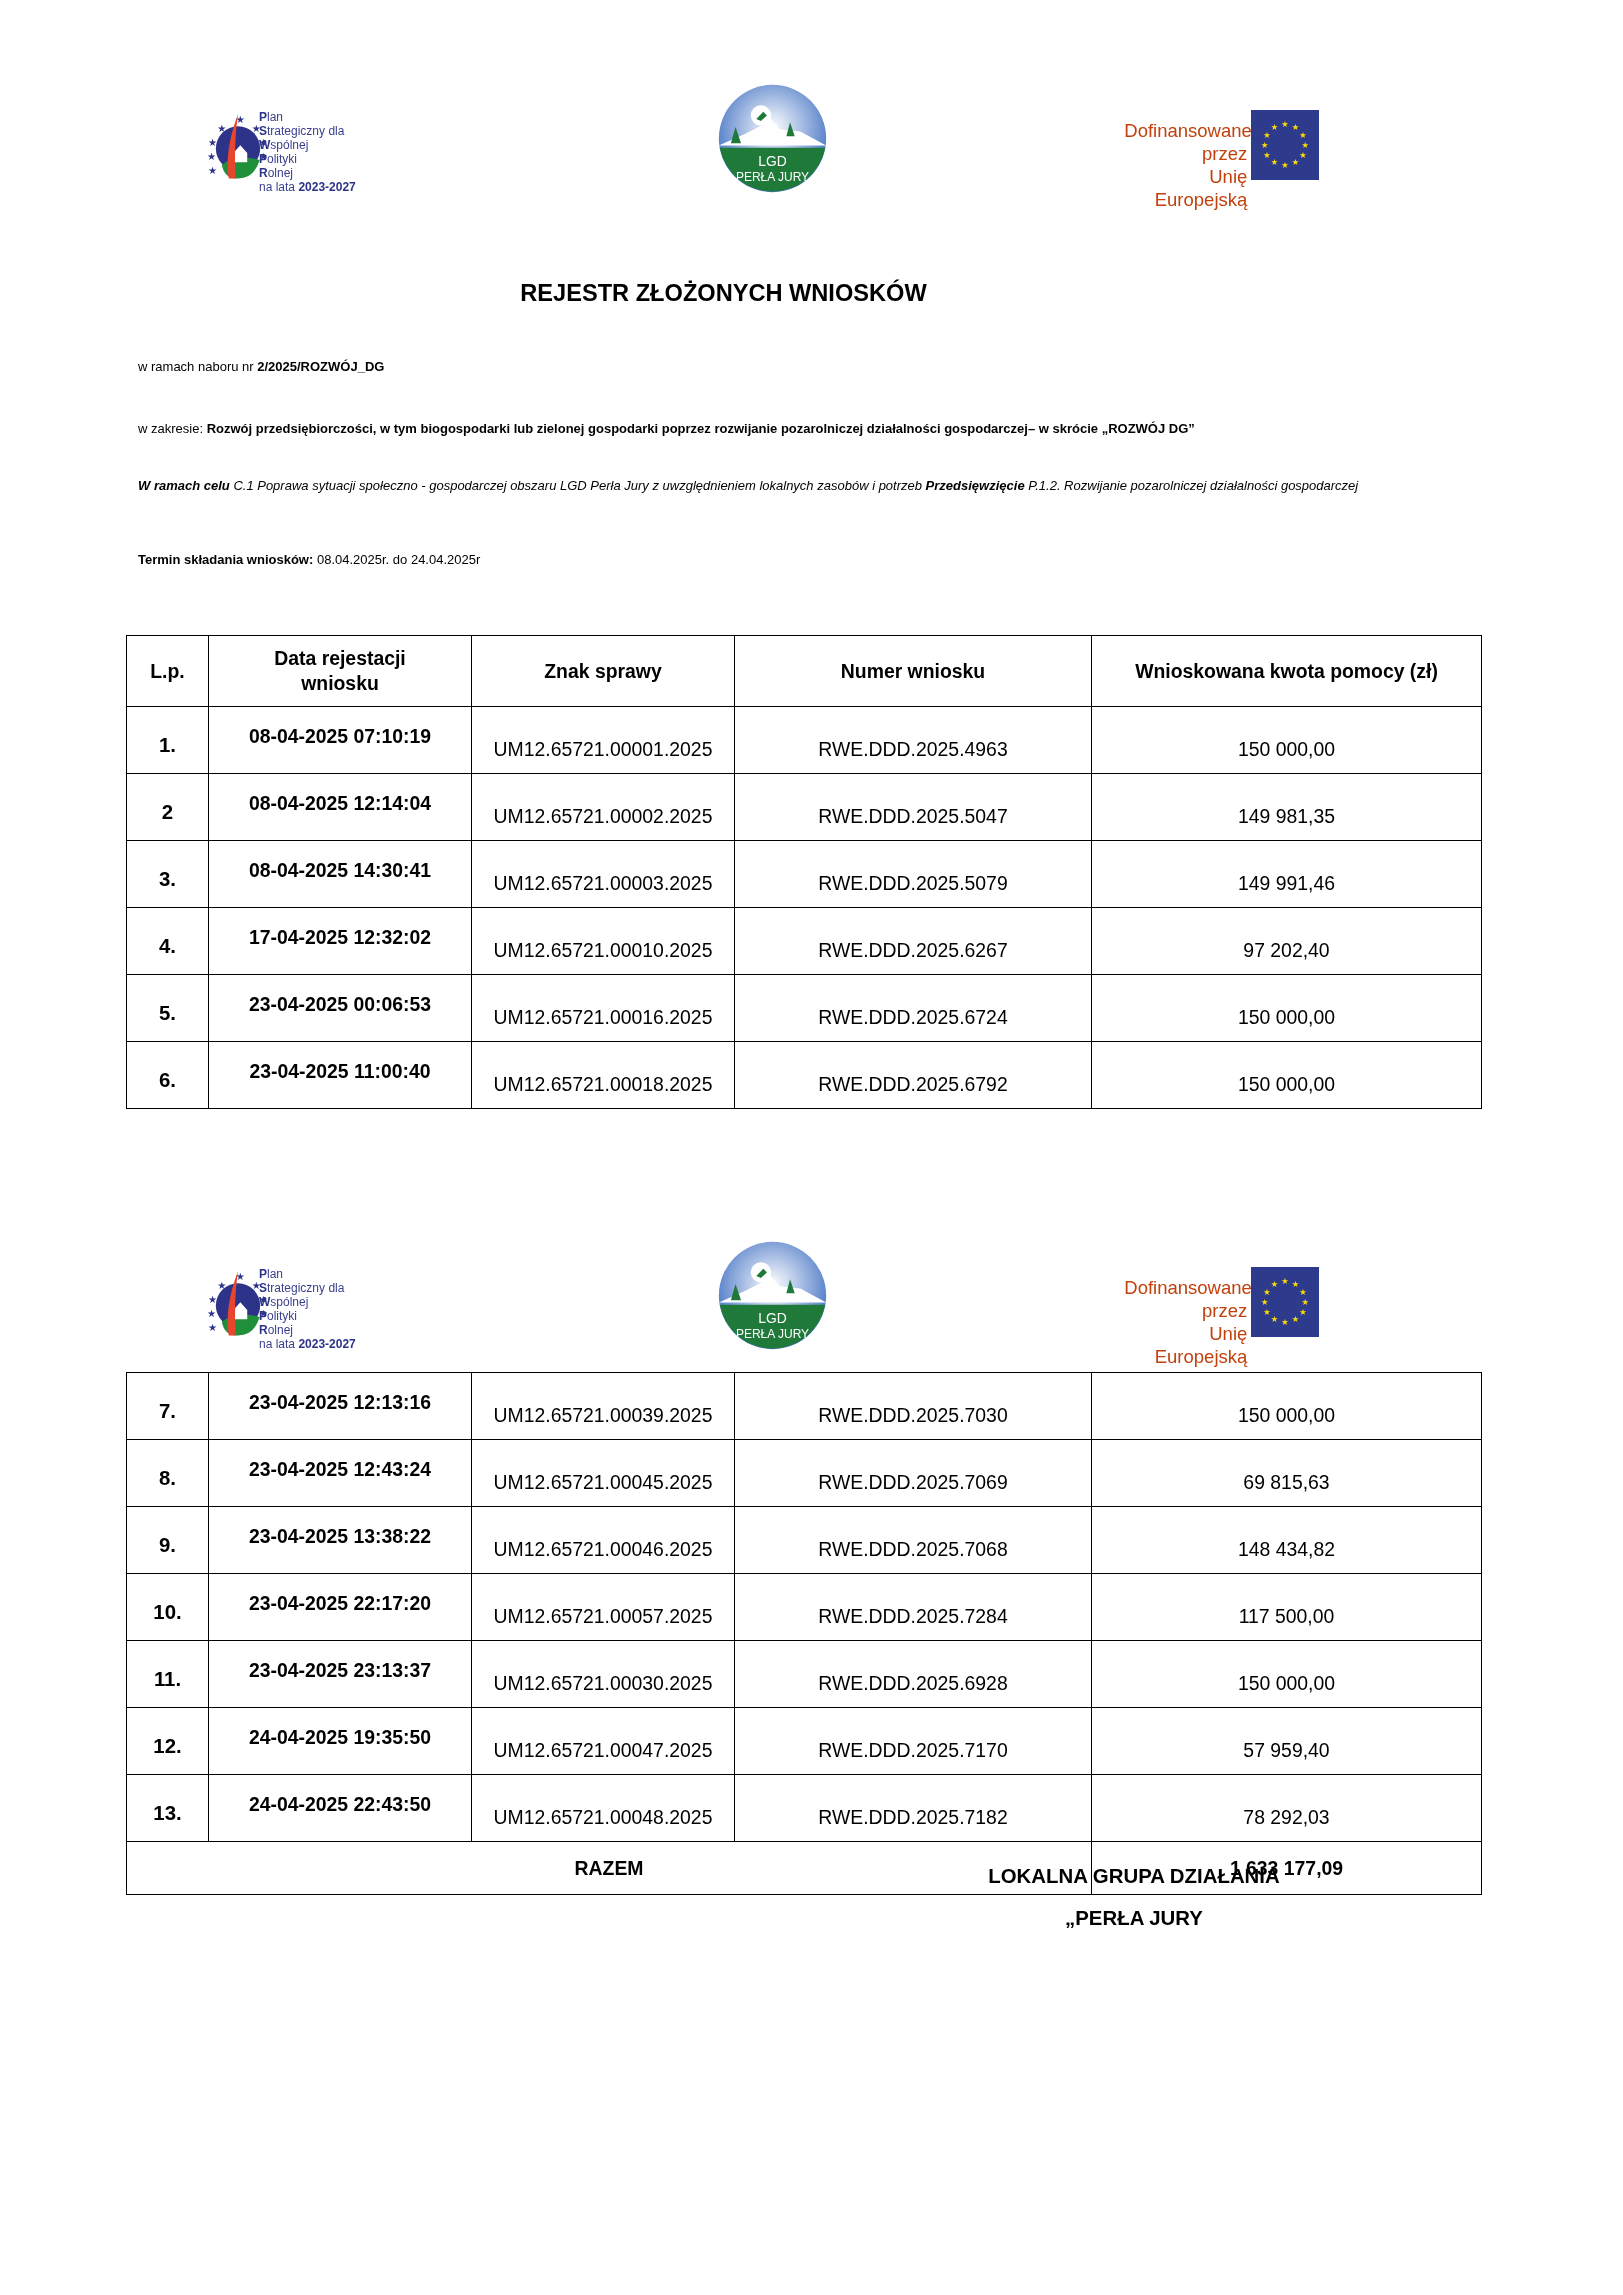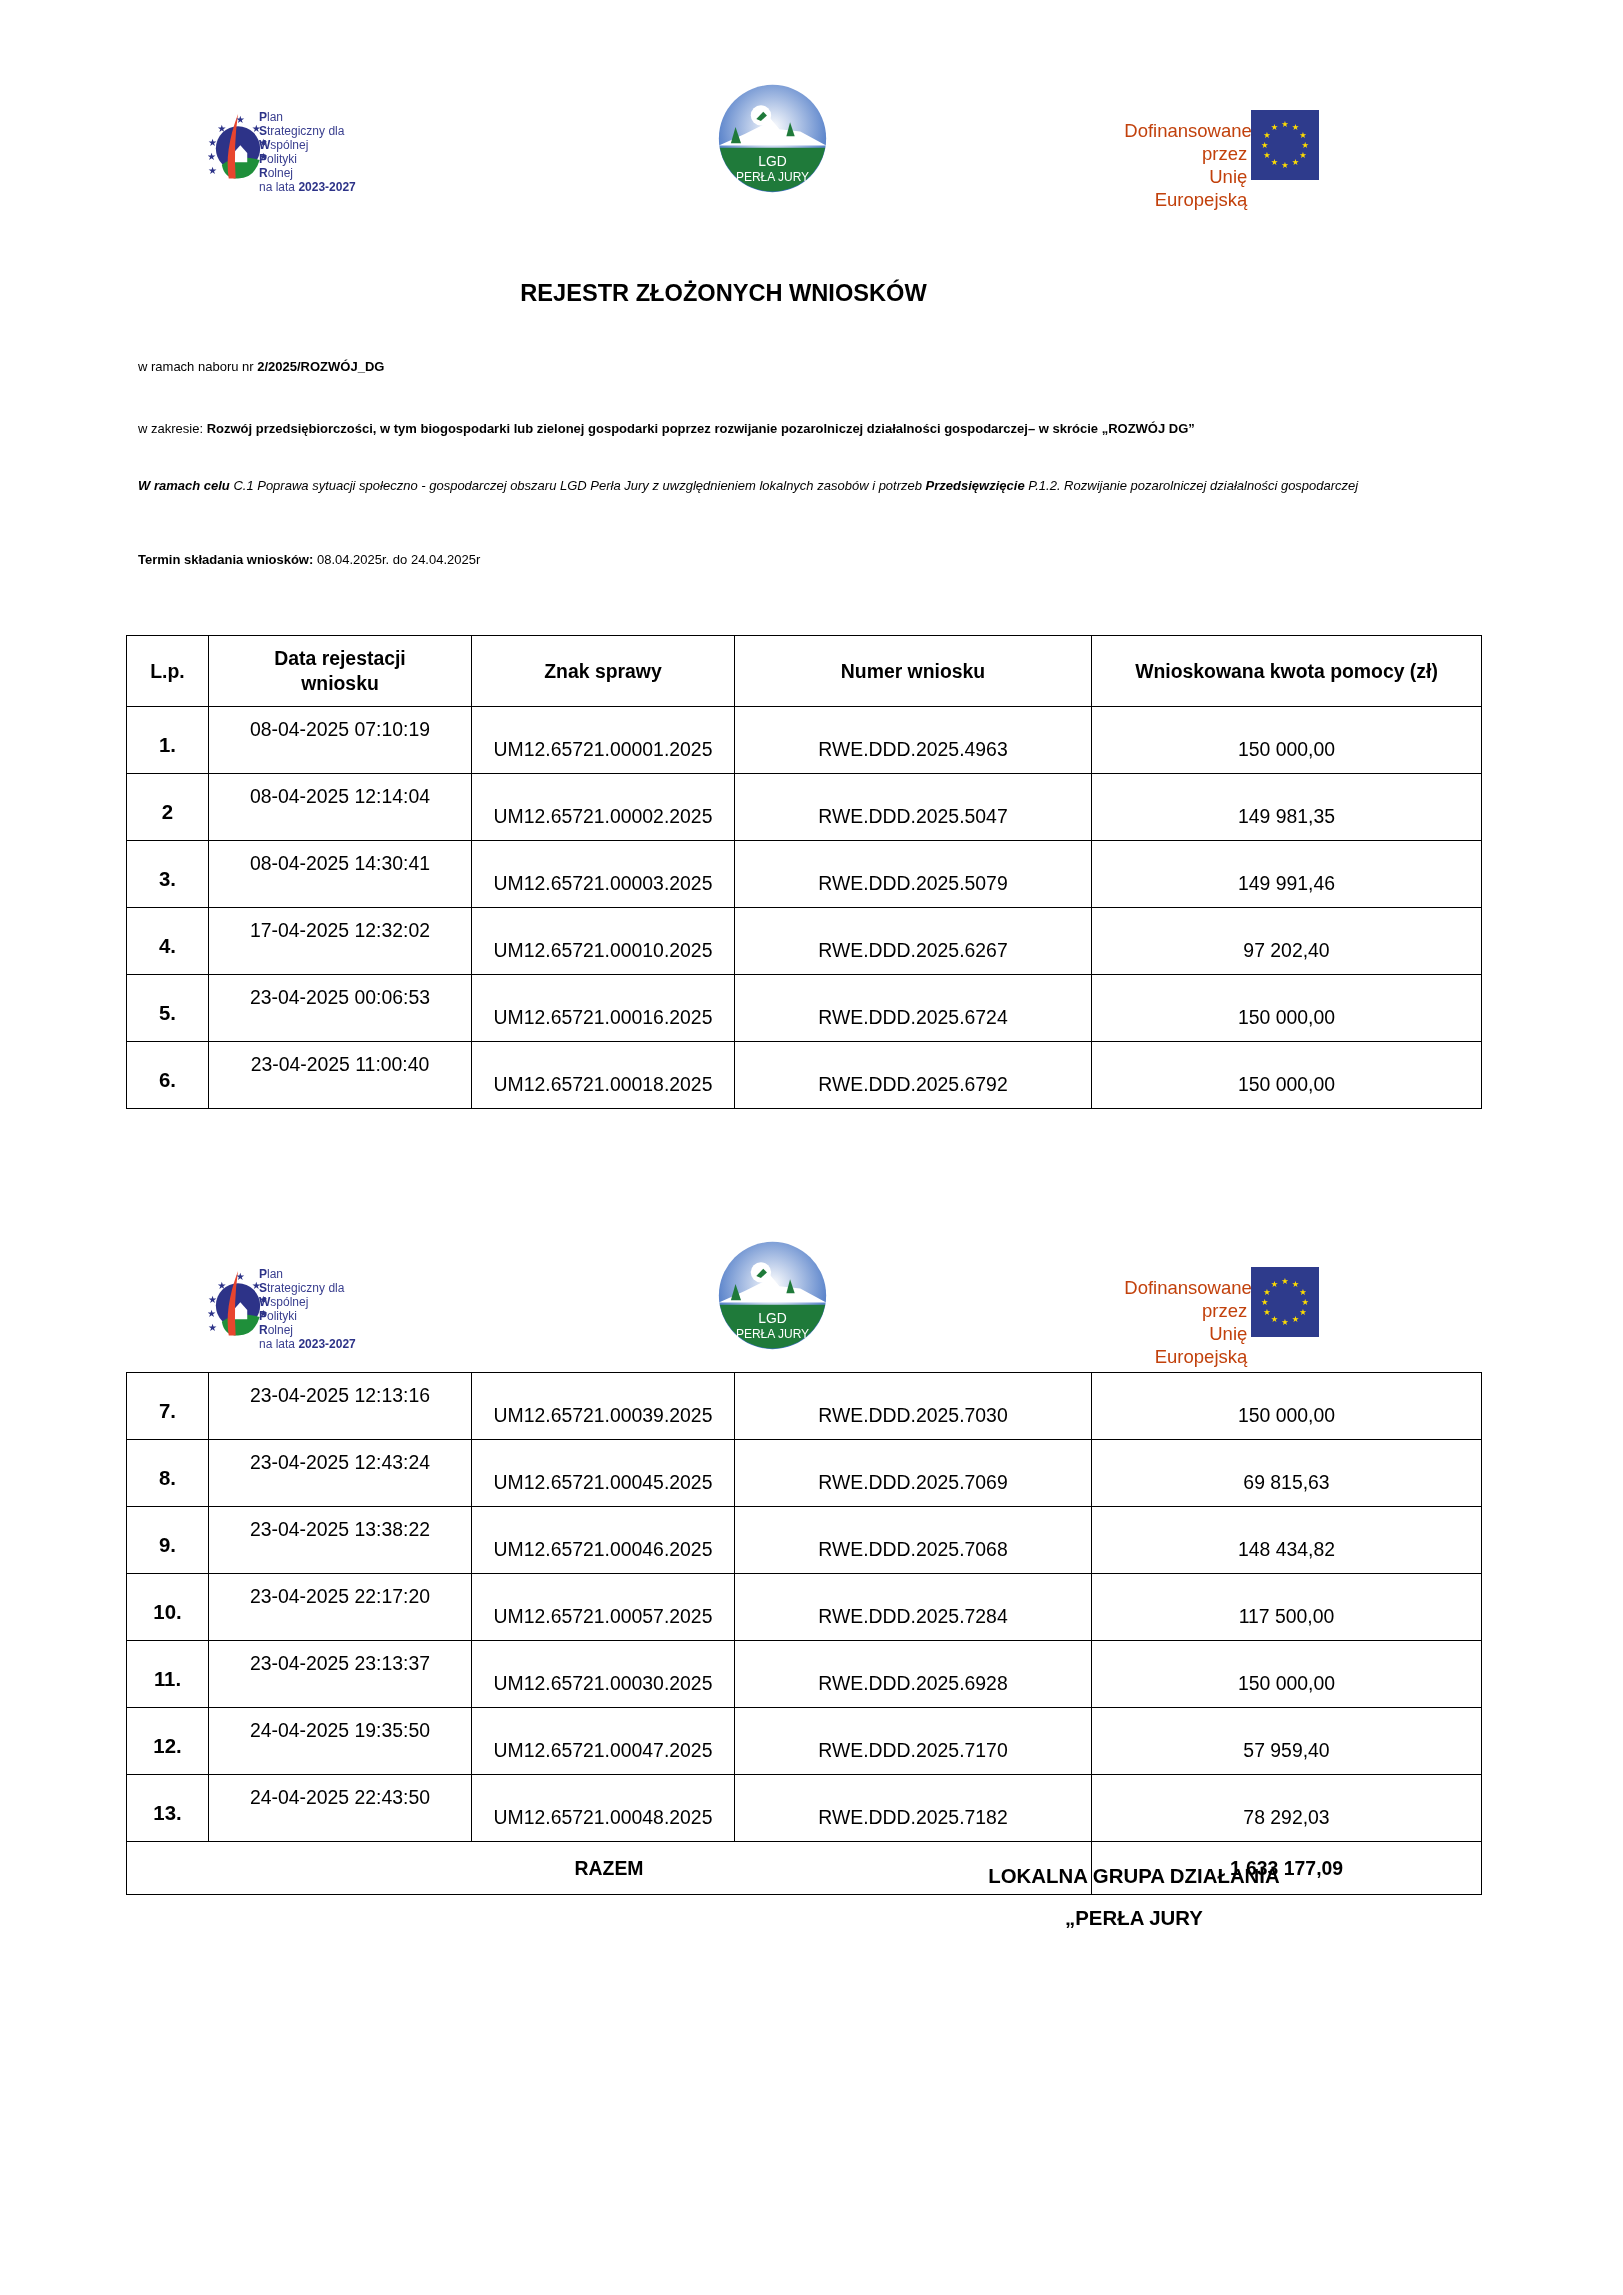--- a/index.html
+++ b/index.html
@@ -16,21 +16,21 @@
   .logo-eu .flag { position:absolute; left:136px; top:27px; width:68px; height:70px; background:#2e3b8c; }
 
   .title { left:0; width:1447px; top:280px; text-align:center; font-weight:bold; font-size:23.6px; }
   .para { left:138px; width:1351px; font-size:13px; line-height:30px; }
 
   table.reg { position:absolute; left:126px; width:1355px; border-collapse:collapse; table-layout:fixed; }
   table.reg td, table.reg th { border:1.4px solid #000; text-align:center; font-size:19.4px; padding:0; }
   table.reg th { font-weight:bold; height:70px; line-height:25px; }
   table.reg td { height:48px; position:relative; }
   table.reg td.lp { font-weight:bold; font-size:20.4px; padding-top:10.2px; }
-  table.reg td.date { vertical-align:top; padding-top:11px; }
+  table.reg td.date { vertical-align:top; padding-top:18px;font-weight:bold; }
   table.reg td.mid { padding-top:18px; }
   .total-row td { height:52px !important; }
   .razem { font-weight:bold; font-size:18.5px; padding-left:490px; }
   .sum { font-weight:bold; font-size:21px; padding-top:5.6px; }
 
   .sign { font-weight:bold; font-size:20.4px; text-align:center; }
 </style>
 </head>
 <body>
 

